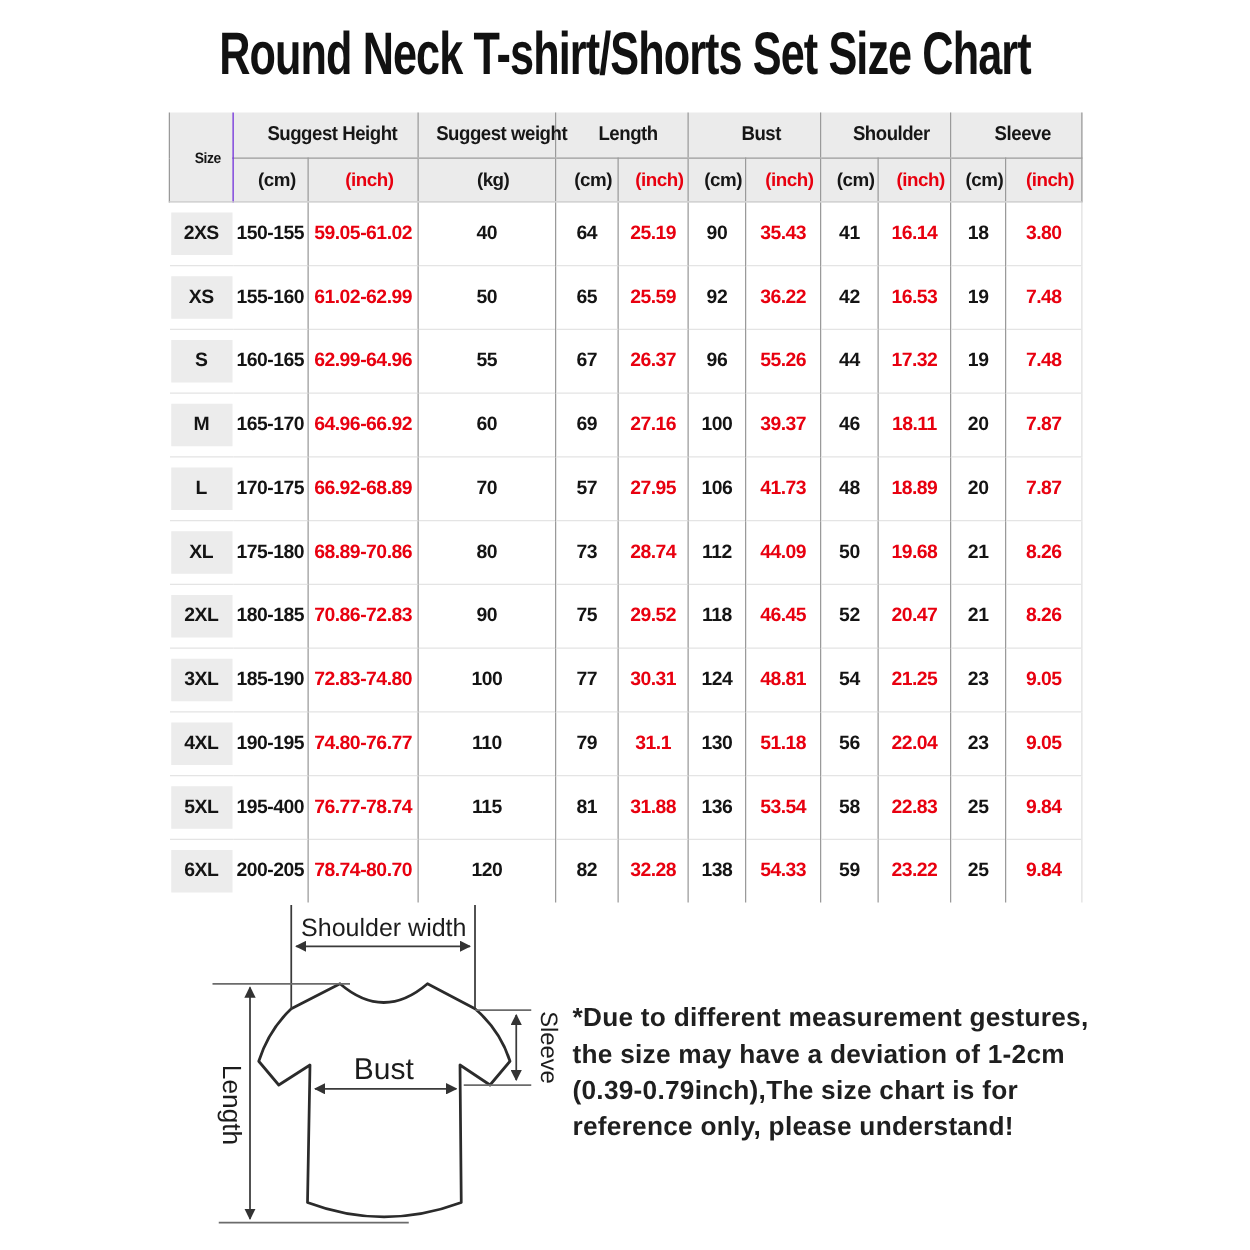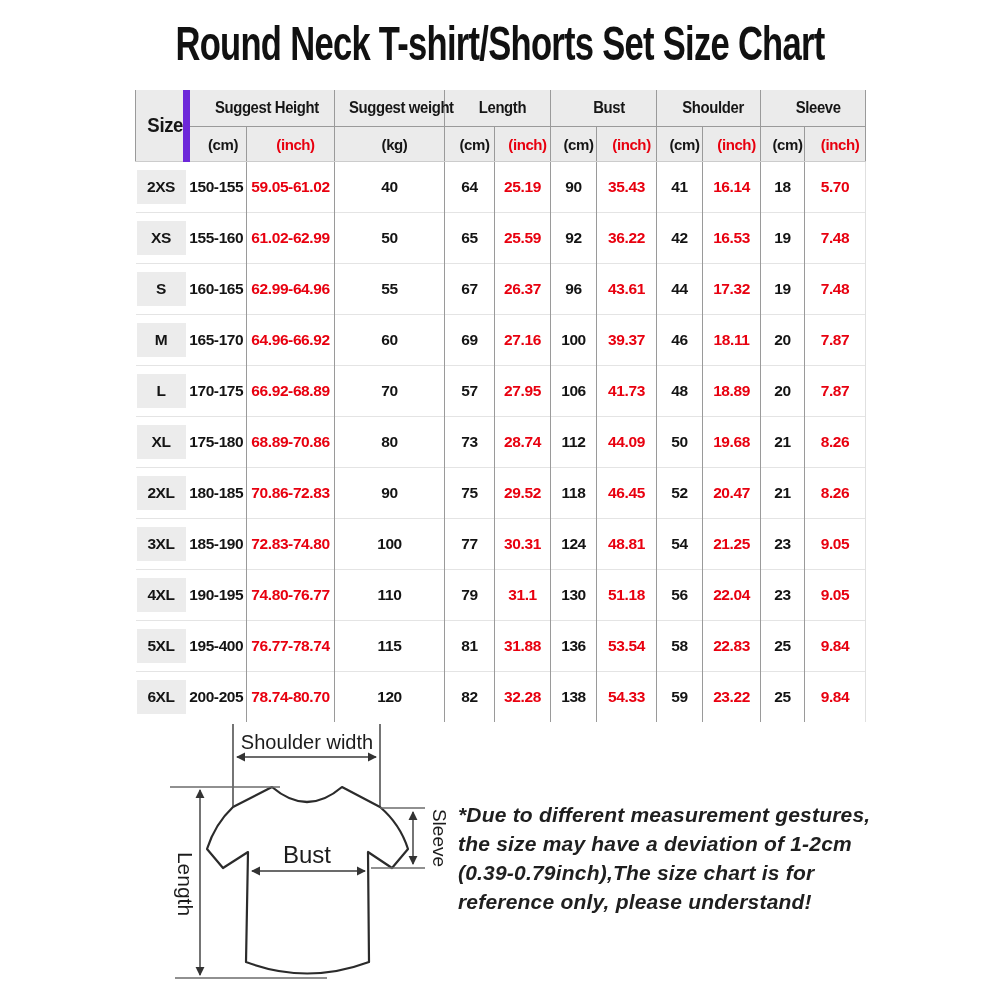--- a/index.html
+++ b/index.html
@@ -13,42 +13,42 @@
     transform:scaleX(0.72);transform-origin:center;letter-spacing:-1px;white-space:nowrap;
   }
   .chart-wrap{position:absolute;left:135px;top:90px;}
   table.size-chart{border-collapse:collapse;table-layout:fixed;width:730px;}
   th,td{padding:0;}
   thead th{
     background:#ebebeb;font-weight:bold;color:#161616;
     font-size:16px;letter-spacing:-0.4px;padding-left:10px;
   }
   th .lbl{display:inline-block;transform:scaleX(0.93);transform-origin:center;white-space:nowrap;}
-  .th-size{border-left:1px solid #9a9a9a;border-right:7px solid #6d28d9;font-size:20px;}
+  .th-size{border-left:1px solid #9a9a9a;border-right:1px solid #6d28d9;font-size:12px;}
   .th-group{border-left:1px solid #9a9a9a;border-bottom:1px solid #9a9a9a;height:36px;}
   .th-unit{border-left:1px solid #9a9a9a;height:34px;font-size:15px;margin-left:42px;}
   .th-last{border-right:1px solid #9a9a9a;}
   thead tr:last-child th, thead th[rowspan]{border-bottom:1px solid #cccccc;}
   tbody td{
     border-left:1px solid #9a9a9a;height:50px;text-align:center;vertical-align:middle;
     font-weight:bold;font-size:15.5px;letter-spacing:-0.4px;color:#141414;
   }
   tbody td:first-child,tbody td:nth-child(2){border-left:none;}
   tbody tr + tr td{border-top:1px solid #e4e4e4;}
   tbody td:last-child{border-right:1px solid #e0e0e0;}
   .inch{color:#e8000f;}
   .size-chip{
     background:#ececec;height:34px;margin:8px 1px;
     display:flex;align-items:center;justify-content:center;text-align:right;
   }
   .diagram{position:absolute;left:145px;top:712px;}
   .diagram text{fill:#1c1c1c;font-family:"Liberation Sans", sans-serif;}
   .note{
     position:absolute;left:458px;top:800px;width:430px;
-    font-size:21px;font-weight:bold;line-height:29px;color:#1f1f1f;letter-spacing:0.2px;font-style:italic;
+    font-size:21px;font-weight:bold;line-height:29px;color:#1f1f1f;letter-spacing:0.2px;
   }
 </style>
 </head>
 <body>
 
 <div class="page-title">Round Neck T-shirt/Shorts Set Size Chart</div>
 
 <div class="chart-wrap">
   <table class="size-chart">
     <colgroup>
@@ -97,21 +97,21 @@
           <td>150-155</td>
           <td class="inch">59.05-61.02</td>
           <td>40</td>
           <td>64</td>
           <td class="inch">25.19</td>
           <td>90</td>
           <td class="inch">35.43</td>
           <td>41</td>
           <td class="inch">16.14</td>
           <td>18</td>
-          <td class="inch">5.70</td>
+          <td class="inch">3.80</td>
         </tr>
         <tr>
           <td>
             <div class="size-chip">XS</div>
           </td>
           <td>155-160</td>
           <td class="inch">61.02-62.99</td>
           <td>50</td>
           <td>65</td>
           <td class="inch">25.59</td>
@@ -125,21 +125,21 @@
         <tr>
           <td>
             <div class="size-chip">S</div>
           </td>
           <td>160-165</td>
           <td class="inch">62.99-64.96</td>
           <td>55</td>
           <td>67</td>
           <td class="inch">26.37</td>
           <td>96</td>
-          <td class="inch">43.61</td>
+          <td class="inch">55.26</td>
           <td>44</td>
           <td class="inch">17.32</td>
           <td>19</td>
           <td class="inch">7.48</td>
         </tr>
         <tr>
           <td>
             <div class="size-chip">M</div>
           </td>
           <td>165-170</td>

